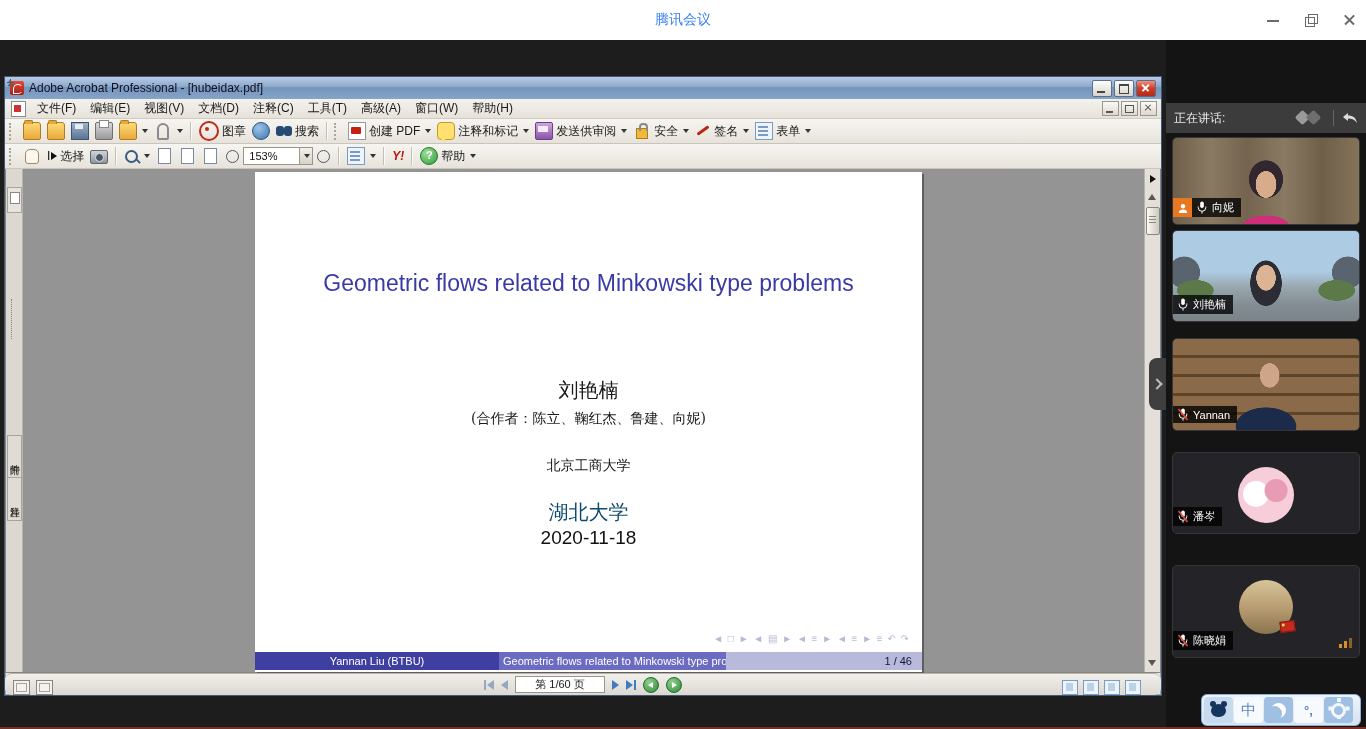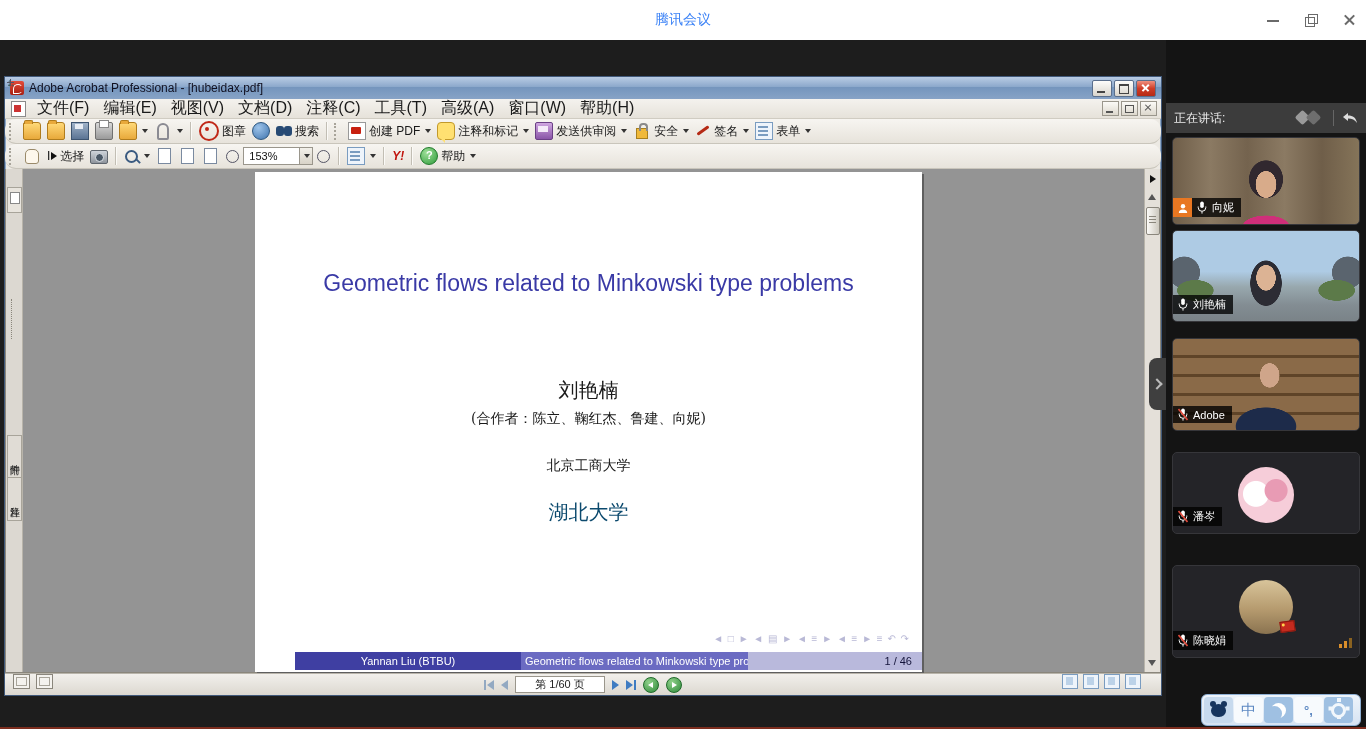--- a/index.html
+++ b/index.html
@@ -27,32 +27,32 @@
   .acroicon::before{content:"";position:absolute;left:3px;top:3px;width:8px;height:8px;border:1.5px solid #fff;border-radius:50% 50% 50% 0;border-right-color:transparent;}
   .atitle-text{white-space:nowrap;}
   .awin{margin-left:auto;display:flex;gap:2px;}
   .abtn{width:18px;height:15px;border:1px solid #5a6f8c;border-radius:2px;background:linear-gradient(#fdfdfb,#d9d5cc);position:relative;cursor:pointer;}
   .abtn.amin::before{content:"";position:absolute;left:4px;bottom:3px;width:8px;height:2px;background:#444;}
   .abtn.arest::before{content:"";position:absolute;left:4px;top:3px;width:8px;height:7px;border:1px solid #444;border-top-width:2px;}
   .abtn.aclose{background:linear-gradient(#f0907f,#cf3d27 50%,#b52a15);}
   .abtn.aclose::before,.abtn.aclose::after{content:"";position:absolute;left:4px;top:6px;width:9px;height:1.6px;background:#fff;}
   .abtn.aclose::before{transform:rotate(45deg);} .abtn.aclose::after{transform:rotate(-45deg);}
 
-  .amenubar{height:19px;background:linear-gradient(#f4f2ee,#e6e2da);display:flex;align-items:center;font-size:16px;color:#1a1a1a;padding:0 2px;border-bottom:1px solid #d0ccc2;}
+  .amenubar{height:19px;background:linear-gradient(#f4f2ee,#e6e2da);display:flex;align-items:center;font-size:12px;color:#1a1a1a;padding:0 2px;border-bottom:1px solid #d0ccc2;}
   .menuitem{padding:1px 7px;cursor:pointer;white-space:nowrap;}
   .docicon{width:13px;height:14px;background:#fff;border:1px solid #8a8a8a;position:relative;margin:0 4px;flex:none;}
   .docicon::before{content:"";position:absolute;left:2px;top:3px;width:7px;height:7px;background:#c33;}
   .mwinbtns{margin-left:auto;display:flex;gap:2px;padding-right:2px;}
   .mwb{width:15px;height:13px;border:1px solid #9a968c;background:linear-gradient(#fbfaf7,#ddd8cd);position:relative;cursor:pointer;}
   .mwb.m1::before{content:"";position:absolute;left:3px;bottom:2px;width:7px;height:2px;background:#555;}
   .mwb.m2::before{content:"";position:absolute;left:3px;top:3px;width:7px;height:6px;border:1px solid #555;}
   .mwb.m3::before,.mwb.m3::after{content:"";position:absolute;left:3px;top:5px;width:8px;height:1.4px;background:#555;}
   .mwb.m3::before{transform:rotate(45deg);} .mwb.m3::after{transform:rotate(-45deg);}
 
-  .toolbar{display:flex;align-items:center;background:linear-gradient(#f7f5f1,#e7e3db);border-bottom:1px solid #c9c5bb;padding:0 2px;font-size:12px;color:#1a1a1a;border-radius:11px;}
+  .toolbar{display:flex;align-items:center;background:linear-gradient(#f7f5f1,#e7e3db);border-bottom:1px solid #c9c5bb;padding:0 2px;font-size:12px;color:#1a1a1a;}
   .tb1{height:24px;} .tb2{height:24px;}
   .grip{width:5px;height:17px;border-left:2px dotted #a8a49a;margin:0 4px 0 2px;flex:none;}
   .sep{width:1px;height:18px;background:#c2beb4;border-right:1px solid #fbfaf7;margin:0 4px;flex:none;}
   .tbi{height:20px;display:flex;align-items:center;gap:3px;padding:0 3px;border-radius:2px;cursor:pointer;white-space:nowrap;}
   .caret{width:0;height:0;border-left:3.5px solid transparent;border-right:3.5px solid transparent;border-top:4px solid #333;margin-left:2px;}
   .ic{width:16px;height:16px;position:relative;flex:none;}
   
   .ic-folder{background:linear-gradient(#ffd978,#e8a93b);border:1px solid #b07c1d;border-radius:2px 3px 2px 2px;}
   .ic-folder::before{content:"";position:absolute;left:0;top:-3px;width:7px;height:3px;background:#e8a93b;border:1px solid #b07c1d;border-bottom:none;border-radius:2px 2px 0 0;}
   .ic-disk{background:linear-gradient(#9fb2c8,#5b7494);border:1px solid #3d5470;}
@@ -120,26 +120,26 @@
   .page{position:absolute;left:232px;top:3px;width:667px;height:500px;background:#fff;box-shadow:2px 2px 0 #5f5f5f;}
   .slide-title{position:absolute;left:0;right:0;top:95px;text-align:center;font-size:23px;line-height:33px;color:#3a3aa6;}
   .s-serif{font-family:"DejaVu Serif","Liberation Serif",serif;}
   .s-author{position:absolute;left:0;right:0;top:205px;text-align:center;font-size:20px;color:#1a1a1a;}
   .s-collab{position:absolute;left:0;right:0;top:238px;text-align:center;font-size:14px;color:#1a1a1a;}
   .s-affil{position:absolute;left:0;right:0;top:285px;text-align:center;font-size:14px;color:#1a1a1a;}
   .s-venue{position:absolute;left:0;right:0;top:327px;text-align:center;font-size:20px;color:#0c4a6e;}
   .s-date{position:absolute;left:0;right:0;top:355px;text-align:center;font-size:19px;color:#111;}
   .s-navsym{position:absolute;right:12px;top:461px;font-size:10px;color:#b9b9d6;letter-spacing:1px;}
   .s-footer{position:absolute;left:0;right:0;top:480px;height:18px;display:flex;font-size:11px;}
-  .sf-left{width:226px;background:#3f3fa2;color:#fff;display:flex;align-items:center;justify-content:center;margin-left:40px;}
+  .sf-left{width:244px;background:#3f3fa2;color:#fff;display:flex;align-items:center;justify-content:center;}
   .sf-mid{width:223px;background:#6b6bc2;color:#fff;display:flex;align-items:center;padding-left:4px;white-space:nowrap;overflow:hidden;}
   .sf-right{flex:1;background:#b9b9dc;color:#14143a;display:flex;align-items:center;justify-content:flex-end;padding-right:10px;}
 
   
-  .statusbar{height:21px;background:linear-gradient(#f2f0ec,#dcd8d0);border-top:1px solid #b8b4aa;display:flex;align-items:flex-start;position:relative;font-size:11px;color:#222;}
+  .statusbar{height:21px;background:linear-gradient(#f2f0ec,#dcd8d0);border-top:1px solid #b8b4aa;display:flex;align-items:flex-end;position:relative;font-size:11px;color:#222;border-radius:7px;}
   .stl{display:flex;gap:6px;padding-left:8px;}
   .st-ic{width:15px;height:13px;border:1px solid #8a867c;background:#f4f2ee;position:relative;cursor:pointer;}
   .st-ic::before{content:"";position:absolute;left:2px;top:2px;width:9px;height:7px;border:1px solid #a8a49a;}
   .nav-center{position:absolute;left:50%;top:0;height:21px;transform:translateX(-50%);display:flex;align-items:center;gap:7px;}
   .ntri{display:flex;align-items:center;gap:1px;cursor:pointer;}
   .tl{width:0;height:0;border-top:5px solid transparent;border-bottom:5px solid transparent;}
   .tl.left{border-right:7px solid #93a9c2;}
   .tl.right{border-left:7px solid #3f7cc2;}
   .nbar{width:2px;height:10px;}
   .nbar.gray{background:#93a9c2;} .nbar.blue{background:#3f7cc2;}
@@ -392,20 +392,21 @@
         </div>
 
         <div class="canvas">
 
           <div class="page">
             <div class="slide-title">Geometric flows related to Minkowski type problems</div>
             <div class="s-author s-serif">刘艳楠</div>
             <div class="s-collab s-serif">(合作者：陈立、鞠红杰、鲁建、向妮)</div>
             <div class="s-affil s-serif">北京工商大学</div>
             <div class="s-venue s-serif">湖北大学</div>
+            <div class="s-date">2020-11-18</div>
             <div class="s-navsym">◄ □ ► ◄ ▤ ► ◄ ≡ ► ◄ ≡ ►    ≡    ↶ ↷</div>
             <div class="s-footer">
               <div class="sf-left">Yannan Liu  (BTBU)</div>
               <div class="sf-mid">Geometric flows related to Minkowski type pro</div>
               <div class="sf-right">1 / 46</div>
             </div>
           </div>
         </div>
 
         <div class="scrollbar">
@@ -506,21 +507,21 @@
       <div class="nlabel">
         <span class="npill">
           <span class="micwrap">
               <svg width="10" height="13" viewBox="0 0 10 13">
                 <rect x="3.2" y="0.5" width="3.6" height="6.5" rx="1.8" fill="#fff"></rect>
                 <path d="M1.2 5.5 v1 a3.8 3.8 0 0 0 7.6 0 v-1" fill="none" stroke="#fff"></path>
                 <line x1="5" y1="10.4" x2="5" y2="12.6" stroke="#fff"></line>
                 <line x1="0.5" y1="1" x2="9.5" y2="12" stroke="#e14b3c" stroke-width="1.6"></line>
               </svg>
             </span>
-          <span>Adobe</span>
+          <span>Yannan</span>
         </span>
       </div>
     </div>
 
     <div class="tile t4">
       <span class="avatar av4"></span>
       <div class="nlabel">
         <span class="npill">
           <span class="micwrap">
               <svg width="10" height="13" viewBox="0 0 10 13">

